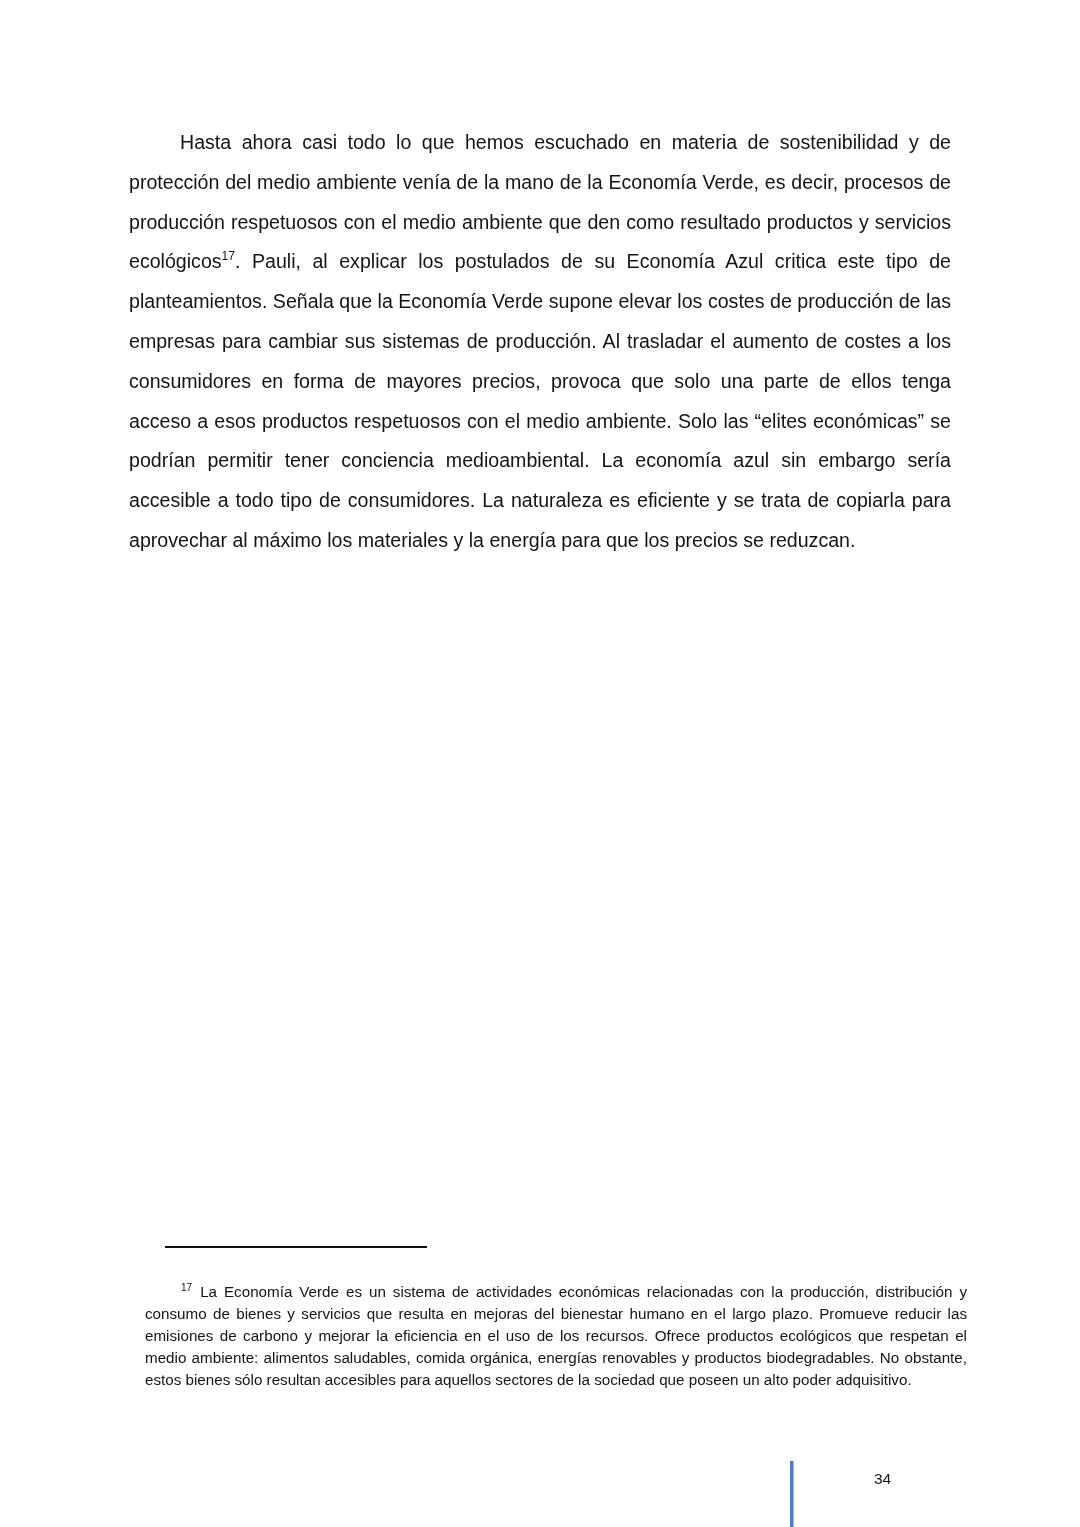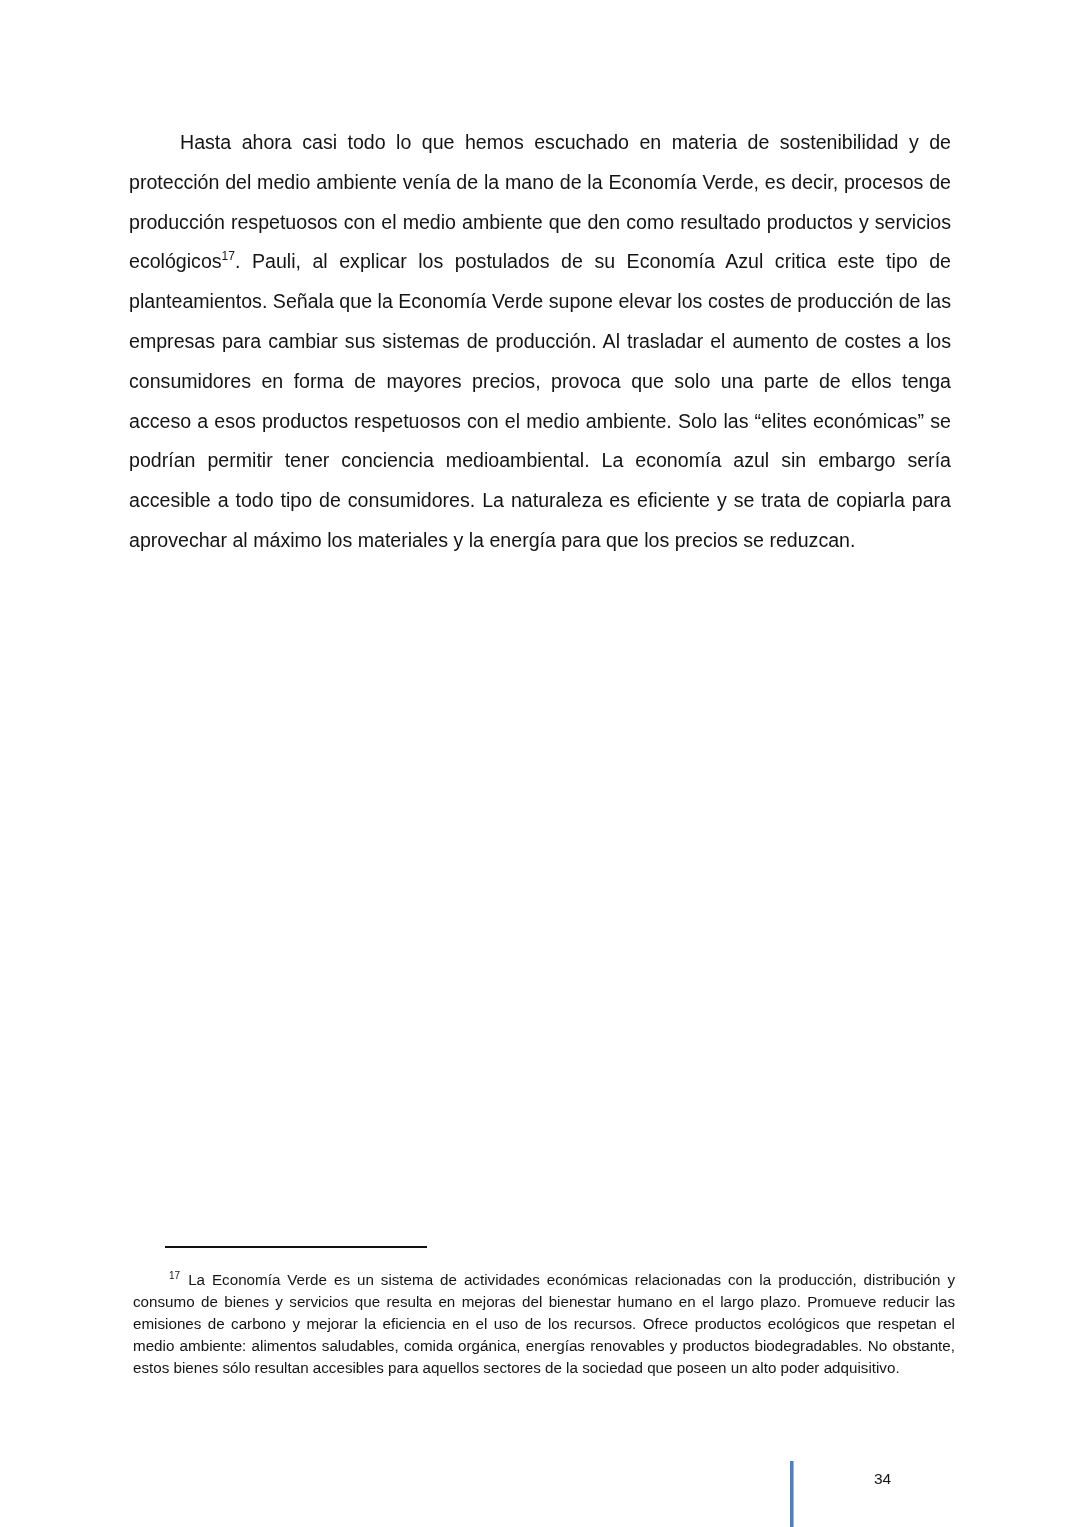--- a/index.html
+++ b/index.html
@@ -54,21 +54,21 @@
     }
     .footnote {
       position: absolute;
       left: 129px;
       top: 1265px;
       width: 822px;
       font-size: 15.2px;
       line-height: 22px;
       text-align: justify;
       color: #141414;
-      margin: 4px;
+      margin: 16px;
     }
     .footnote .indent {
       display: inline-block;
       width: 36px;
     }
     .footnote sup.fn-num {
       font-size: 10px;
       vertical-align: super;
       line-height: 0;
       margin-right: 8px;

